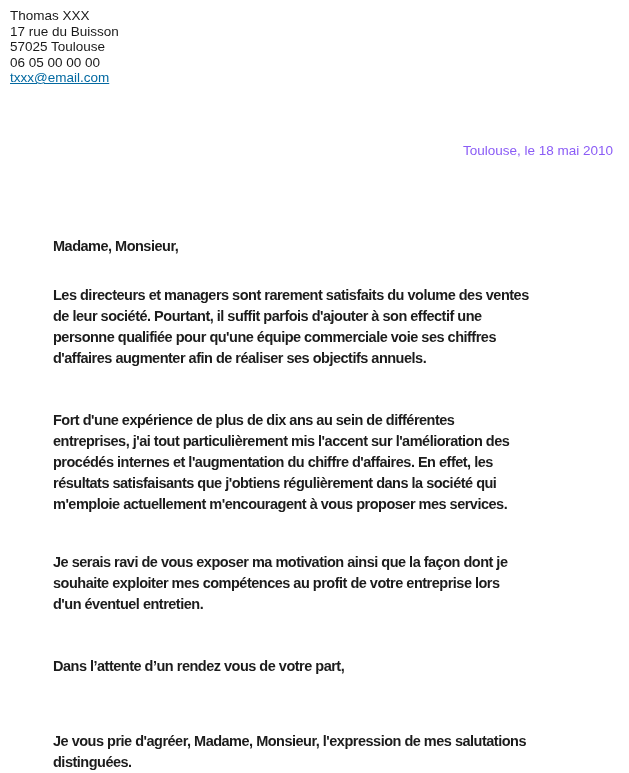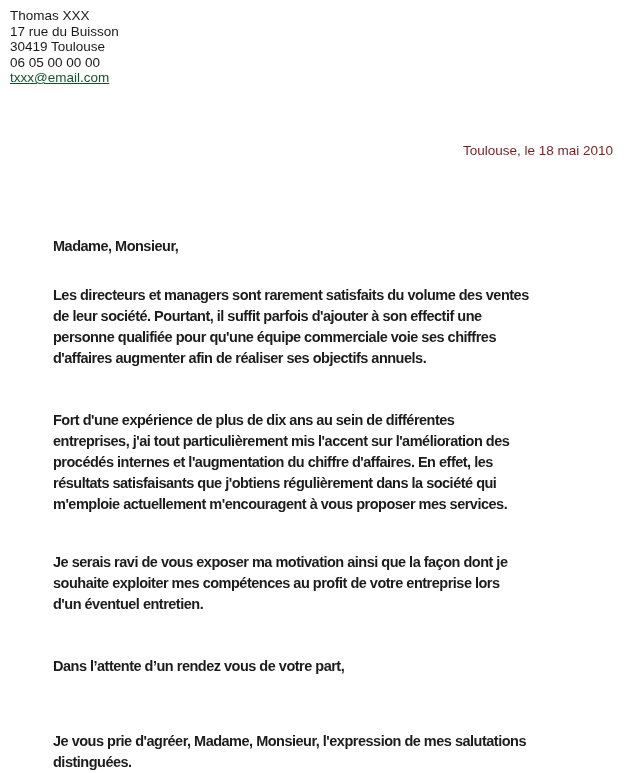--- a/index.html
+++ b/index.html
@@ -17,32 +17,32 @@
   .sender {
     position: absolute;
     top: 8px;
     left: 10px;
     font-size: 13.5px;
     line-height: 15.5px;
     font-weight: 400;
     color: #1a1a1a;
   }
   .sender a.email {
-    color: #14532d;
+    color: #0369a1;
     text-decoration: underline;
     cursor: pointer;
   }
   
   .date {
     position: absolute;
     top: 143px;
     right: 16px;
     font-size: 13.5px;
     font-weight: 400;
-    color: #7f1d1d;
+    color: #8b5cf6;
     text-align: right;
   }
   
   .para {
     position: absolute;
     left: 53px;
     width: 585px;
     font-size: 14.5px;
     font-weight: 700;
     line-height: 21px;
@@ -58,21 +58,21 @@
   .p-5 { top: 731px; }
 </style>
 </head>
 <body>
 
 <div class="page">
 
   <div class="sender">
     <div>Thomas XXX</div>
     <div>17 rue du Buisson</div>
-    <div>30419 Toulouse</div>
+    <div>57025 Toulouse</div>
     <div>06 05 00 00 00</div>
     <div>
       <a class="email" href="#">txxx@email.com</a>
     </div>
   </div>
 
   <div class="date">Toulouse, le 18 mai 2010</div>
 
   <div class="para p-salutation">Madame, Monsieur,</div>
 

